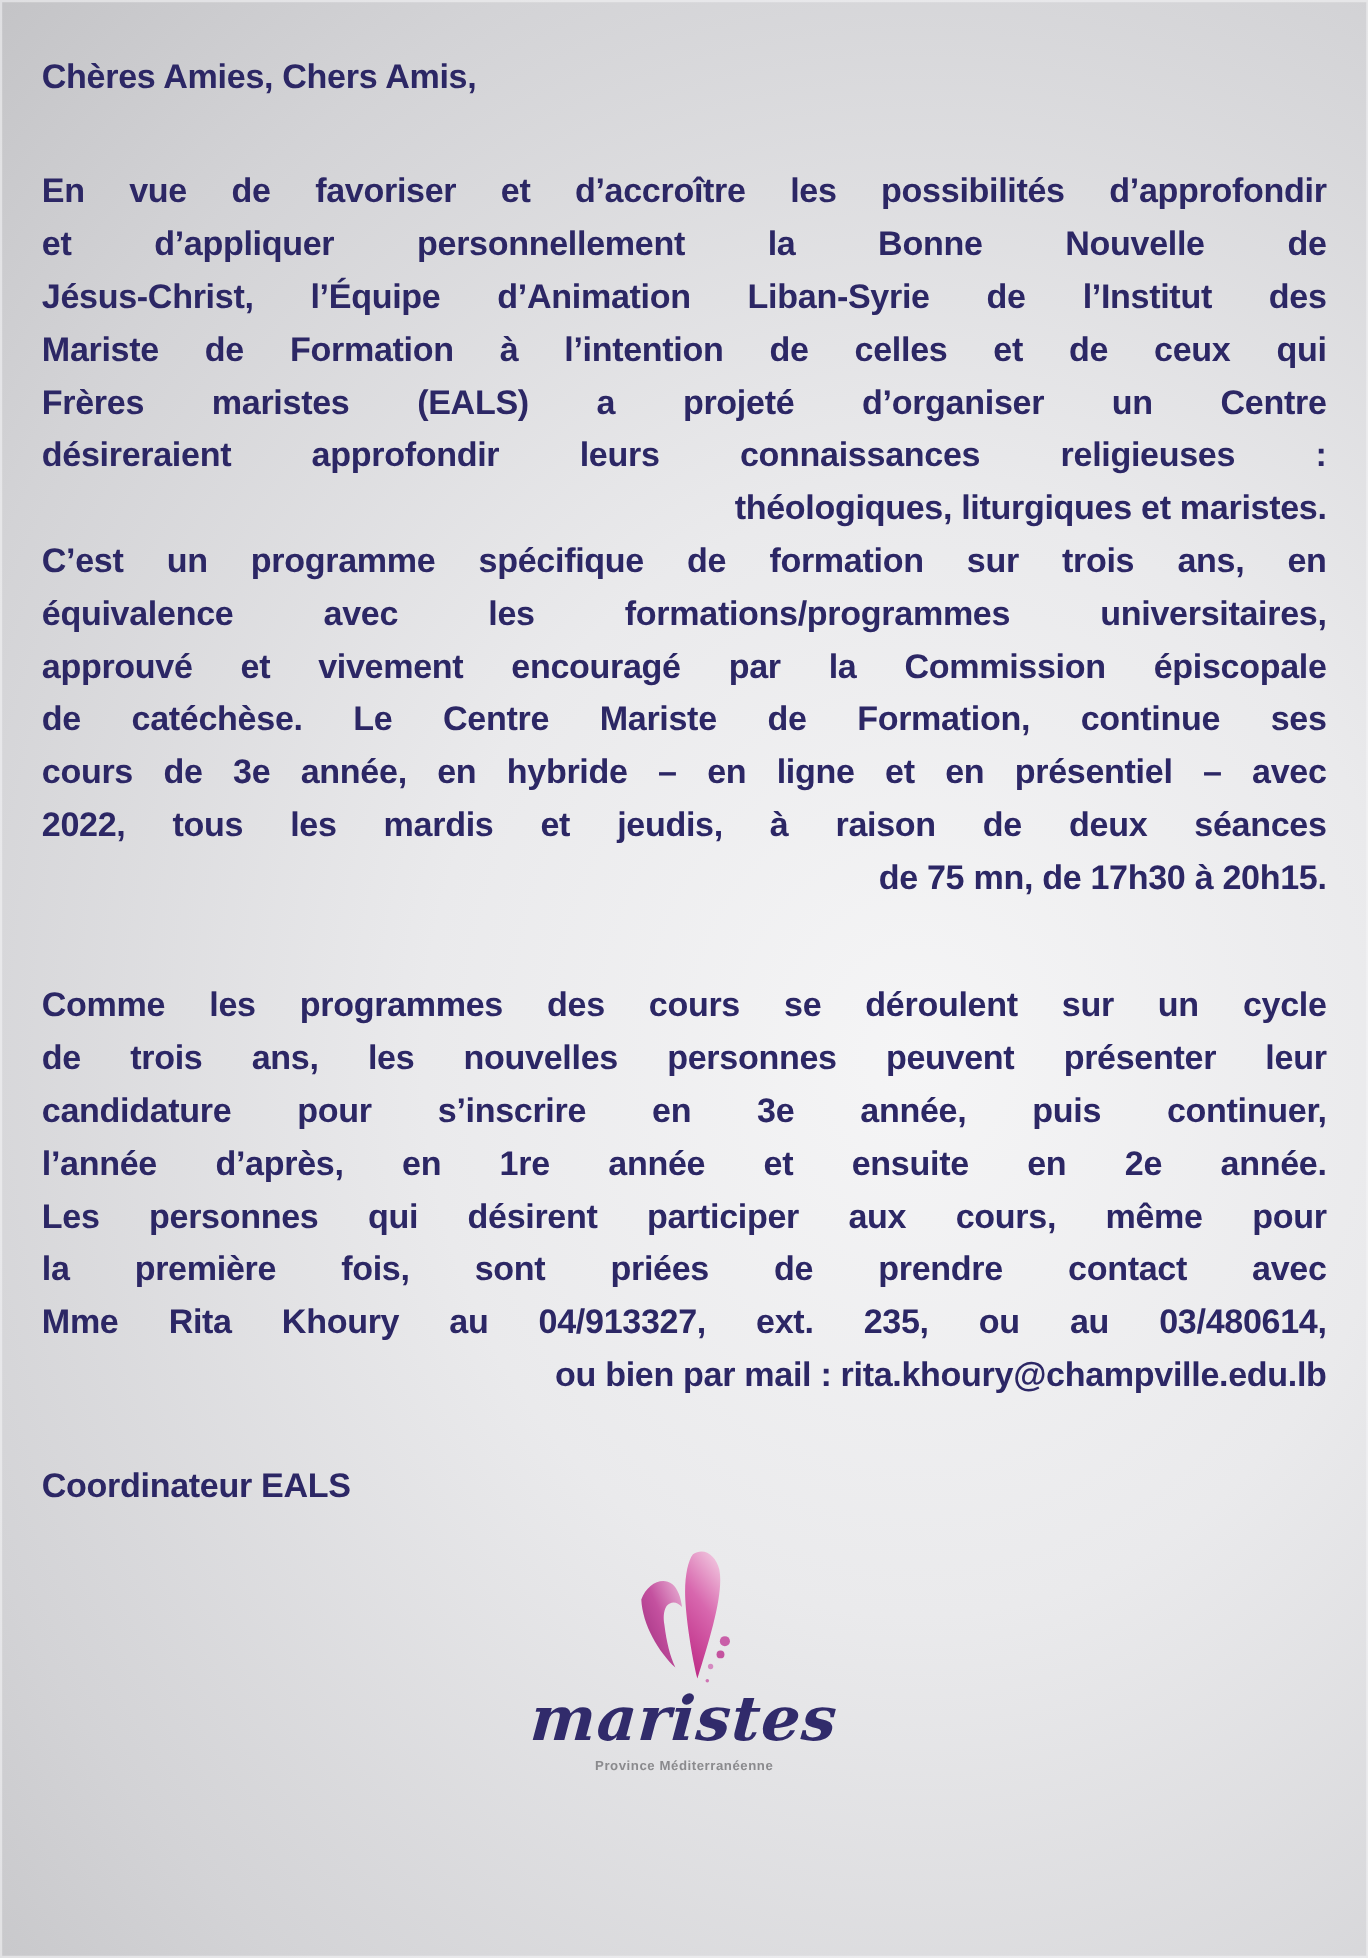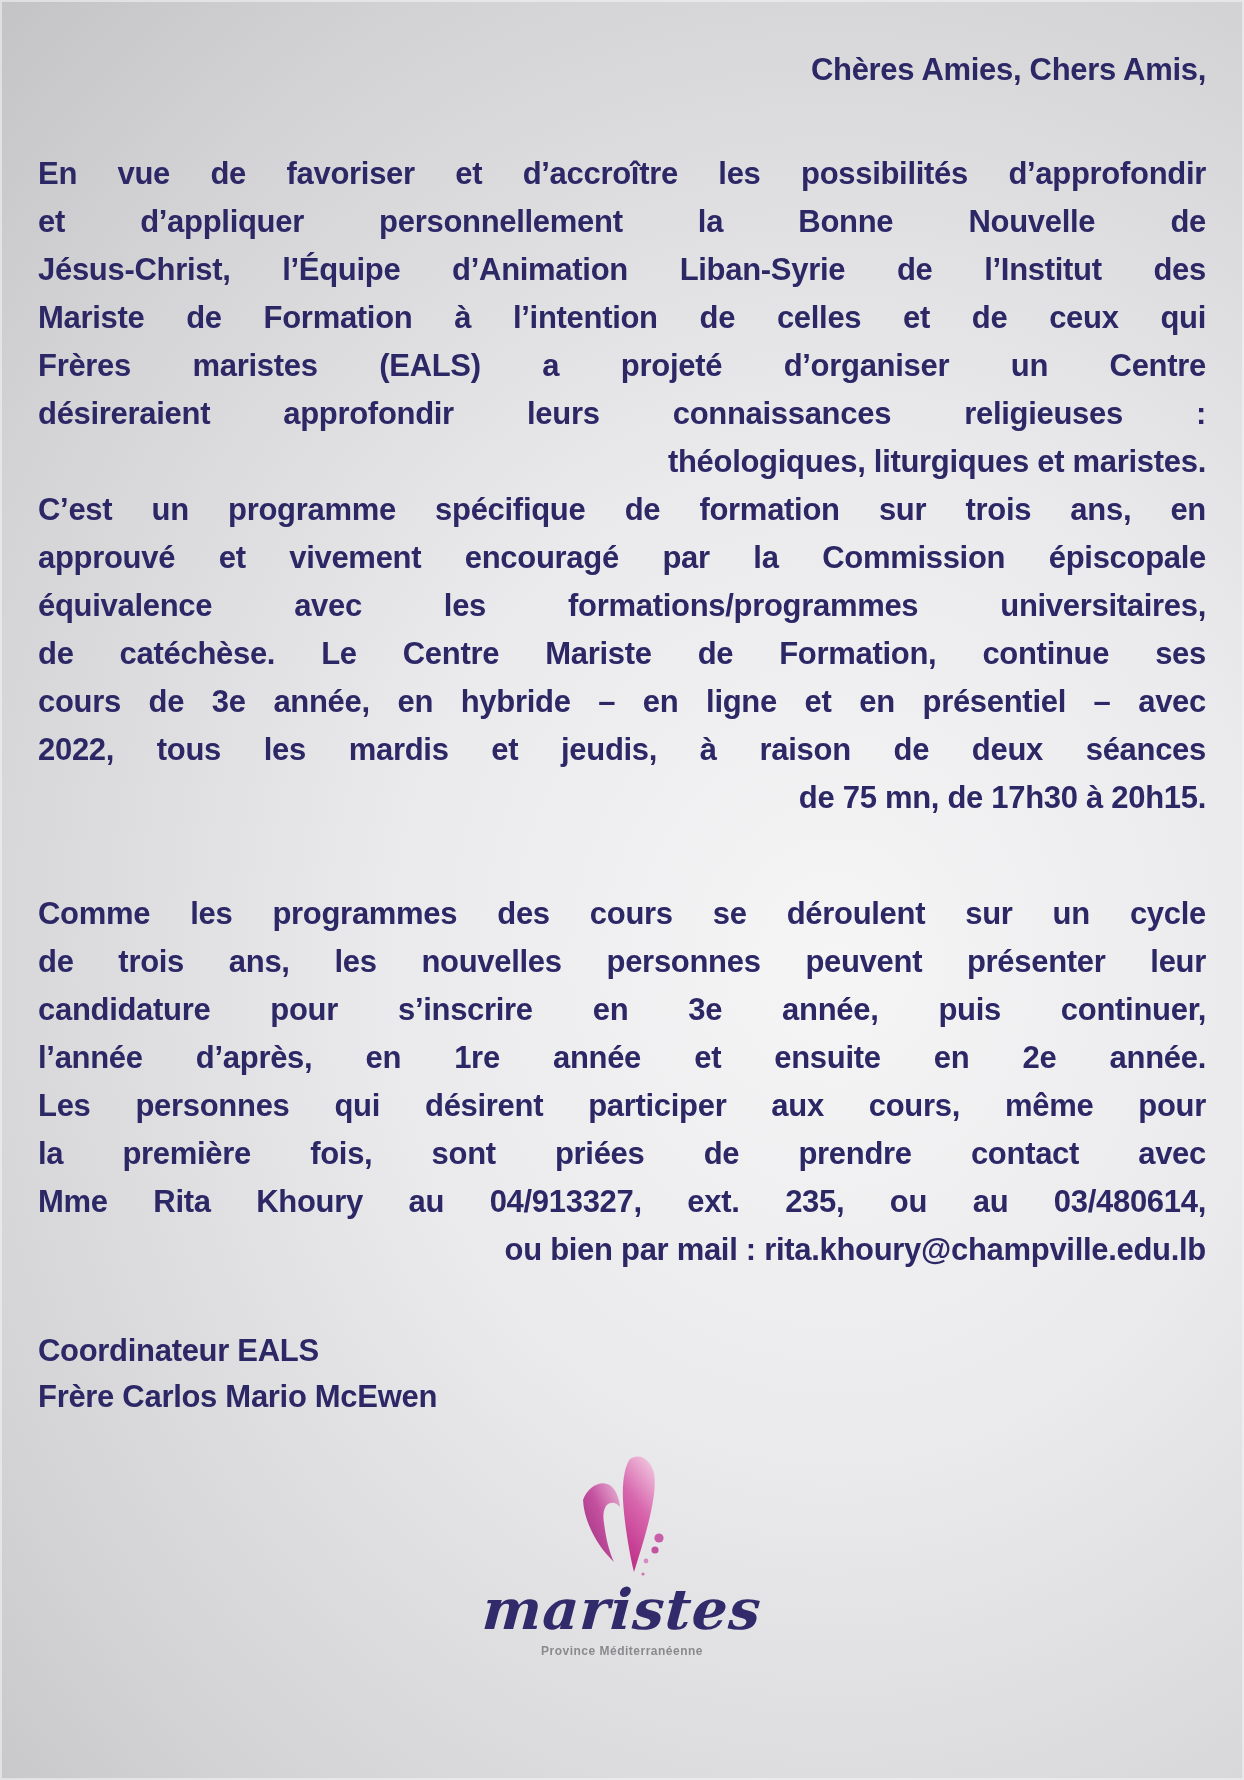--- a/index.html
+++ b/index.html
@@ -12,21 +12,21 @@
     overflow: hidden;
     background: radial-gradient(120% 95% at 67% 54%,
       #f5f5f6 0%, #eaeaec 30%, #d3d3d6 62%, #b2b2b5 100%);
     box-shadow: inset 0 0 0 2px rgba(245,245,247,0.55);
     font-family: "Liberation Sans", sans-serif;
     color: #2c2765;
   }
   .content { padding: 0 38px; }
   .salutation {
     padding-top: 46px;
-    text-align: right;
+    text-align: left;
     font-size: 31px;
     font-weight: bold;
     letter-spacing: -0.3px;
     line-height: 48px;
   }
   .para { font-size: 31px; font-weight: bold; letter-spacing: -0.3px; }
   .para .ln { line-height: 48px; height: 48px; white-space: nowrap; }
   .para .ln.just { text-align: justify; text-align-last: justify; white-space: normal; }
   .para .ln.cent { text-align: right; white-space: normal; }
   .p1 { margin-top: 56px; }
@@ -74,42 +74,41 @@
       <div class="ln just">et d’appliquer personnellement la Bonne Nouvelle de</div>
       <div class="ln just">Jésus-Christ, l’Équipe d’Animation Liban-Syrie de l’Institut des</div>
       <div class="ln just">Mariste de Formation à l’intention de celles et de ceux qui</div>
       <div class="ln just">Frères maristes (EALS) a projeté d’organiser un Centre</div>
       <div class="ln just">désireraient approfondir leurs connaissances religieuses :</div>
       <div class="ln cent">théologiques, liturgiques et maristes.</div>
     </div>
 
     <div class="para p2">
       <div class="ln just">C’est un programme spécifique de formation sur trois ans, en</div>
+      <div class="ln just">équivalence avec les formations/programmes universitaires,</div>
       <div class="ln just">approuvé et vivement encouragé par la Commission épiscopale</div>
-      <div class="ln just">équivalence avec les formations/programmes universitaires,</div>
       <div class="ln just">de catéchèse. Le Centre Mariste de Formation, continue ses</div>
       <div class="ln just">cours de 3e année, en hybride – en ligne et en présentiel – avec</div>
       <div class="ln just">2022, tous les mardis et jeudis, à raison de deux séances</div>
       <div class="ln cent">de 75 mn, de 17h30 à 20h15.</div>
     </div>
 
     <div class="para p3">
       <div class="ln just">Comme les programmes des cours se déroulent sur un cycle</div>
       <div class="ln just">de trois ans, les nouvelles personnes peuvent présenter leur</div>
       <div class="ln just">candidature pour s’inscrire en 3e année, puis continuer,</div>
       <div class="ln just">l’année d’après, en 1re année et ensuite en 2e année.</div>
       <div class="ln just">Les personnes qui désirent participer aux cours, même pour</div>
       <div class="ln just">la première fois, sont priées de prendre contact avec</div>
       <div class="ln just">Mme Rita Khoury au 04/913327, ext. 235, ou au 03/480614,</div>
       <div class="ln cent">ou bien par mail : rita.khoury@champville.edu.lb</div>
     </div>
 
     <div class="signature">
       <div class="sig-ln">Coordinateur EALS</div>
-      <div class="sig-ln">Frère Carlos Mario McEwen</div>
     </div>
 
     <div class="logo">
       <svg width="96" height="124" viewBox="0 0 92 124" aria-hidden="true">
         <defs>
           <linearGradient id="lg-left" x1="0" y1="1" x2="1" y2="0">
             <stop offset="0" stop-color="#9c2a7c"></stop>
             <stop offset="0.55" stop-color="#c4519f"></stop>
             <stop offset="1" stop-color="#eab6d7"></stop>
           </linearGradient>

